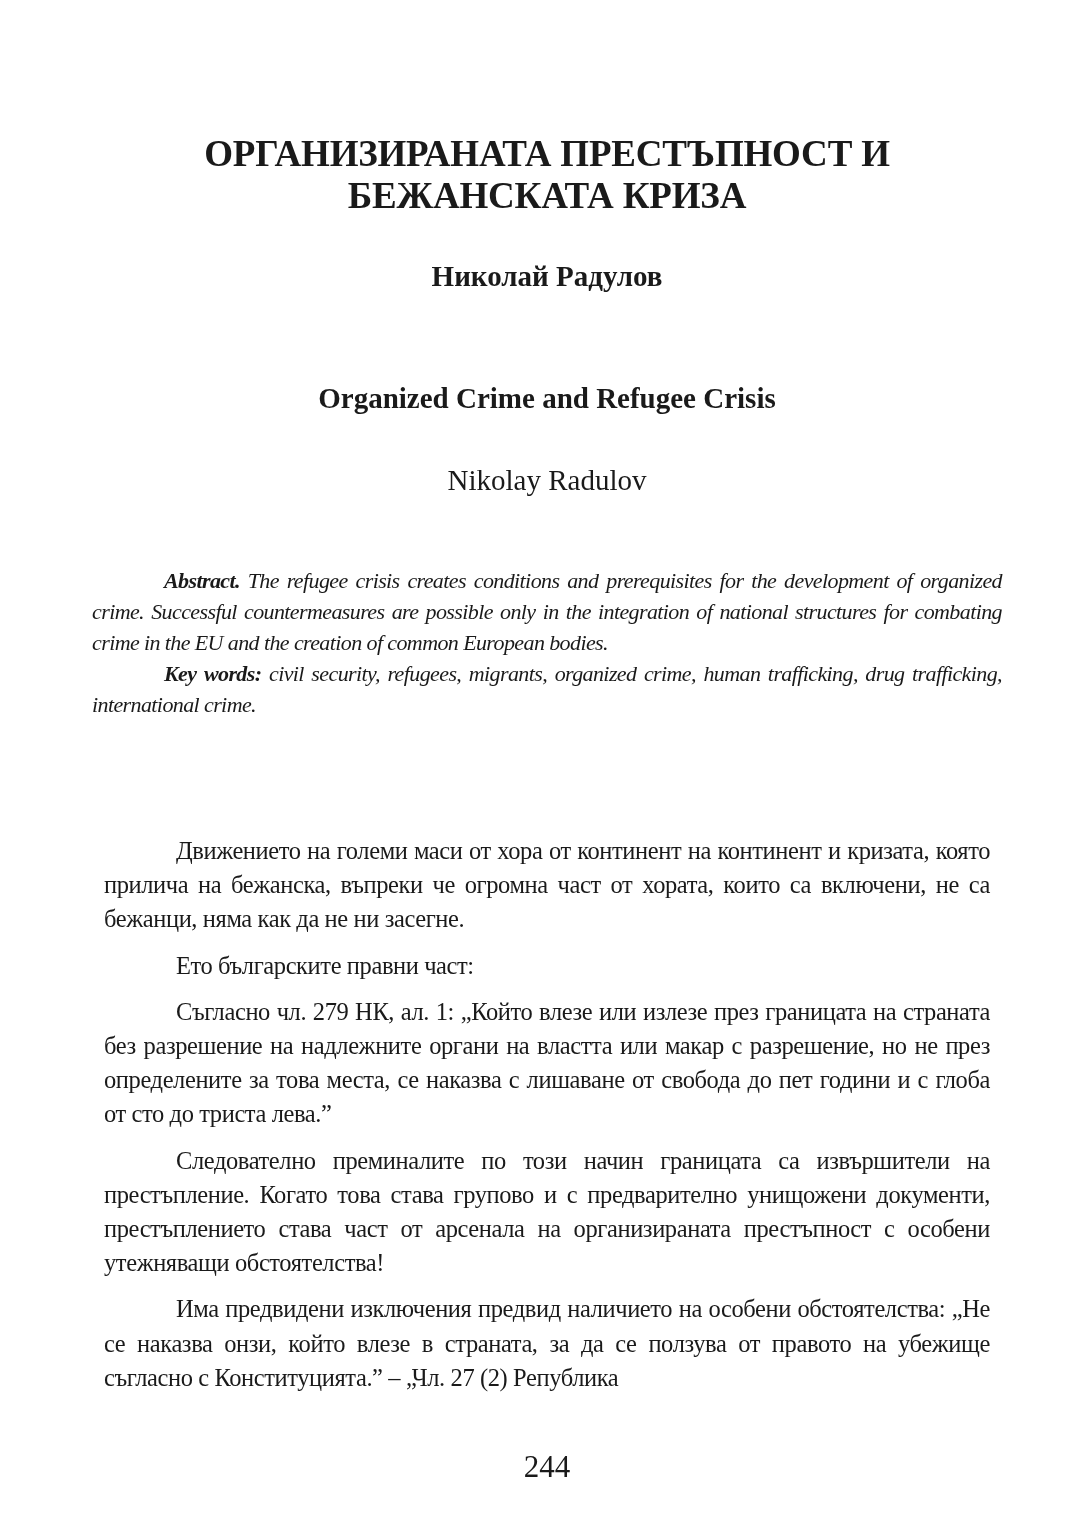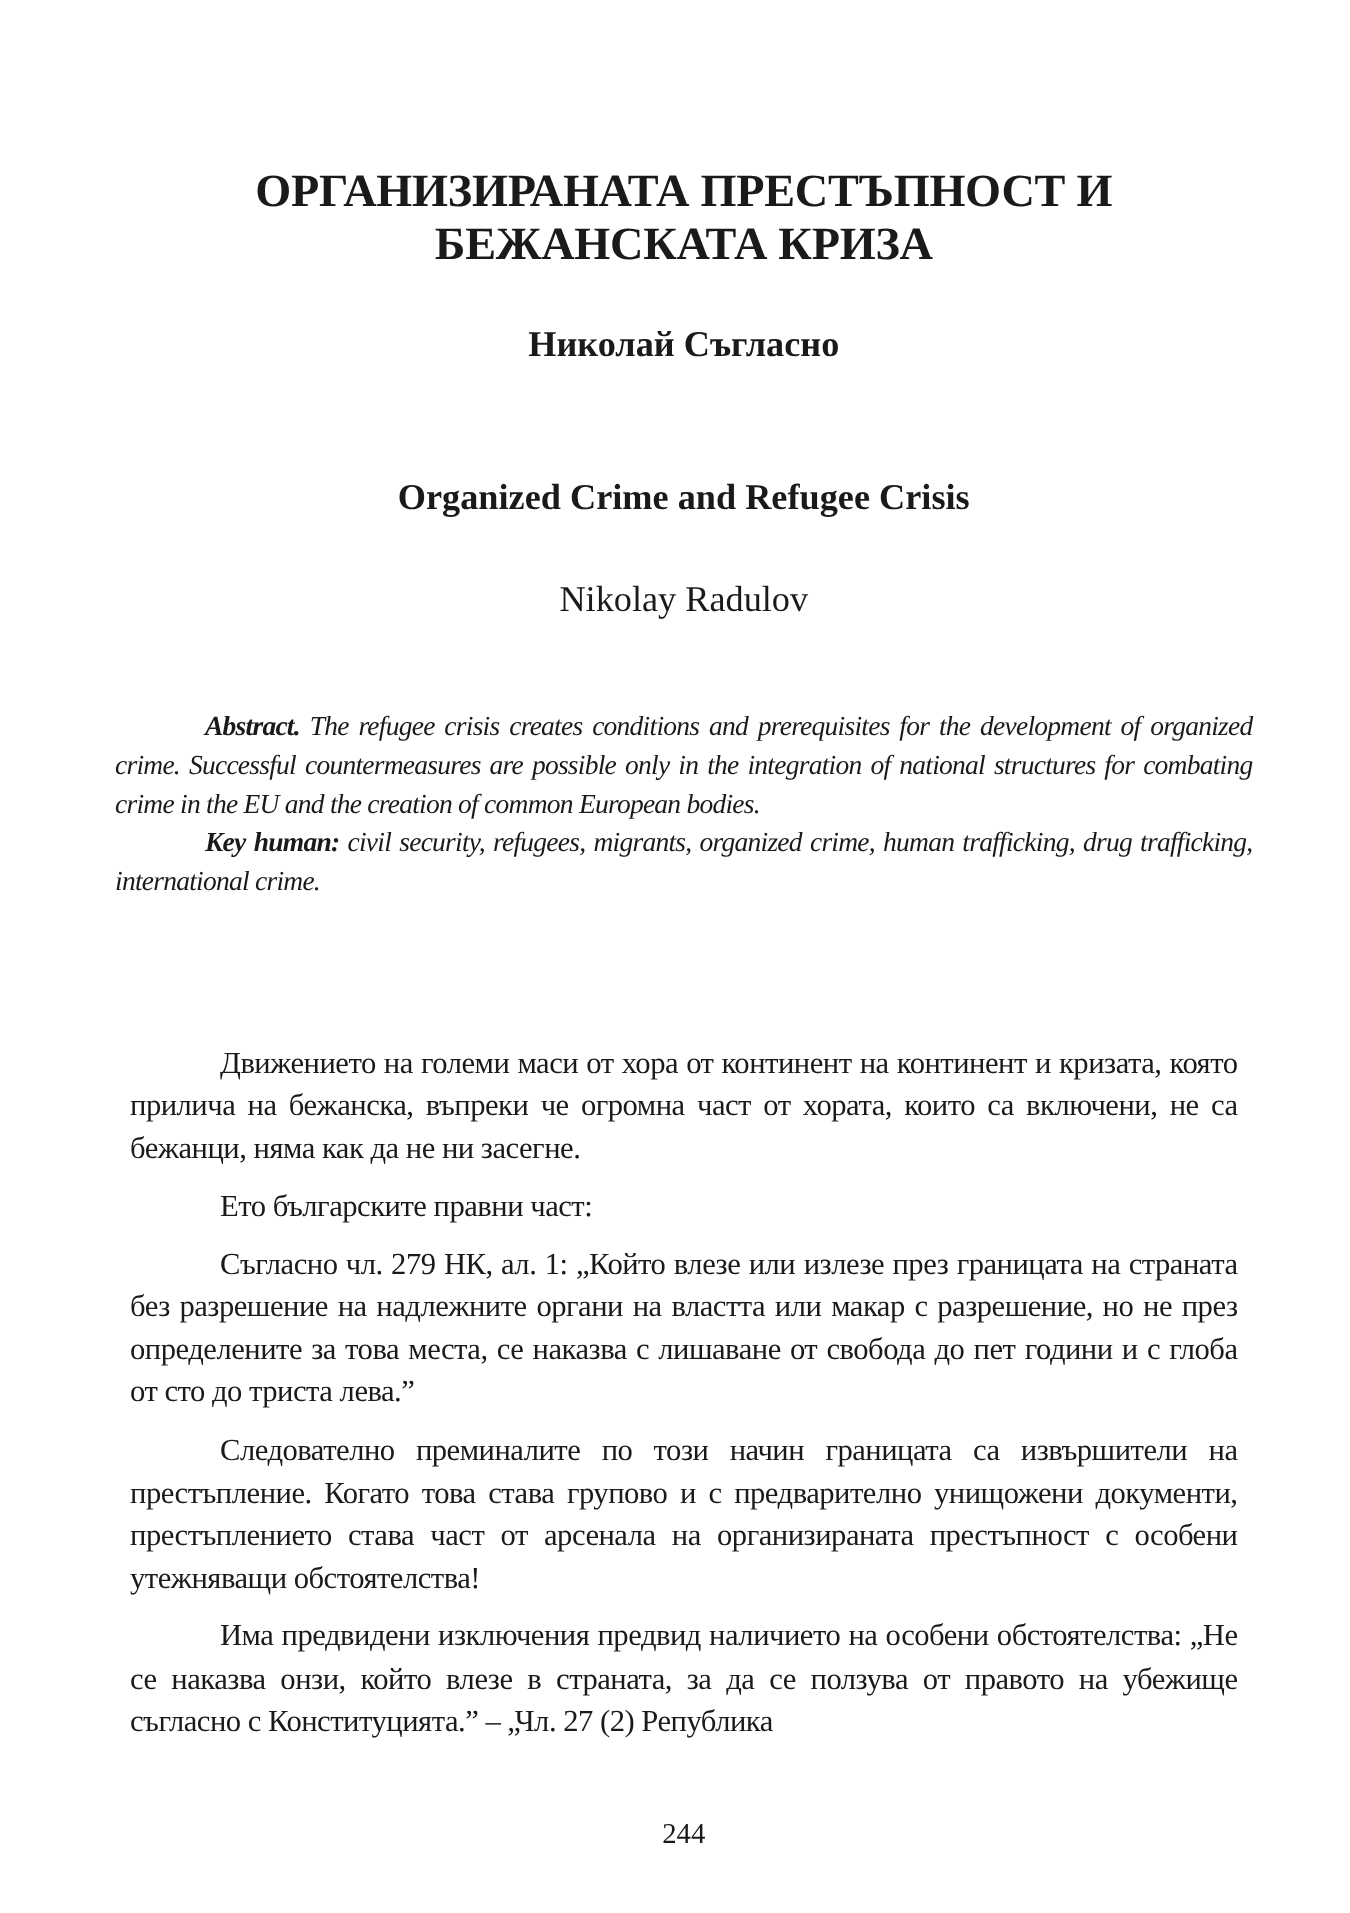--- a/index.html
+++ b/index.html
@@ -94,43 +94,43 @@
     .body-text p {
       margin: 12px;
       text-indent: 72px;
     }
     .page-number {
       position: absolute;
       top: 1452px;
       left: 0;
       width: 910px;
       text-align: center;
-      font-size: 23px;
+      font-size: 31px;
       line-height: 30px;
     }
   </style>
 </head>
 <body>
 
 <div class="page">
 
   <div class="title">
     <div>ОРГАНИЗИРАНАТА ПРЕСТЪПНОСТ И</div>
     <div>БЕЖАНСКАТА КРИЗА</div>
   </div>
 
-  <div class="author-bg">Николай Съгласно</div>
+  <div class="author-bg">Николай Радулов</div>
 
   <div class="title-en">Organized Crime and Refugee Crisis</div>
 
   <div class="author-en">Nikolay Radulov</div>
 
   <div class="abstract">
     <p><span class="lead">Abstract.</span><span> The refugee crisis creates conditions and prerequisites for the development of organized crime. Successful countermeasures are possible only in the integration of national structures for combating crime in the EU and the creation of common European bodies.</span></p>
-    <p><span class="lead">Key human:</span><span> civil security, refugees, migrants, organized crime, human trafficking, drug trafficking, international crime.</span></p>
+    <p><span class="lead">Key words:</span><span> civil security, refugees, migrants, organized crime, human trafficking, drug trafficking, international crime.</span></p>
   </div>
 
   <div class="body-text">
     <p>Движението на големи маси от хора от континент на континент и кри­зата, която прилича на бежанска, въпреки че огромна част от хората, които са включени, не са бежанци, няма как да не ни засегне.</p>
     <p>Ето българските правни част:</p>
     <p>Съгласно чл. 279 НК, ал. 1: „Който влезе или излезе през границата на страната без разрешение на надлежните органи на властта или макар с разрешение, но не през определените за това места, се наказва с лишаване от свобода до пет години и с глоба от сто до триста лева.”</p>
     <p>Следователно преминалите по този начин границата са извършители на престъпление. Когато това става групово и с предварително унищожени документи, престъплението става част от арсенала на организираната прес­тъпност с особени утежняващи обстоятелства!</p>
     <p>Има предвидени изключения предвид наличието на особени обстоя­телства: „Не се наказва онзи, който влезе в страната, за да се ползува от правото на убежище съгласно с Конституцията.” – „Чл. 27 (2) Република</p>
   </div>
 

